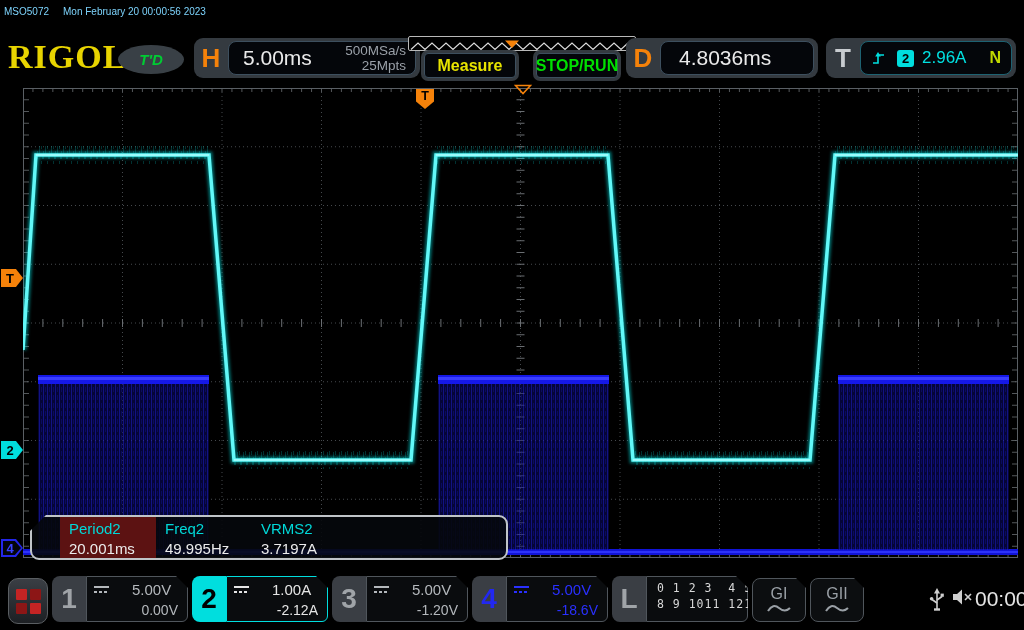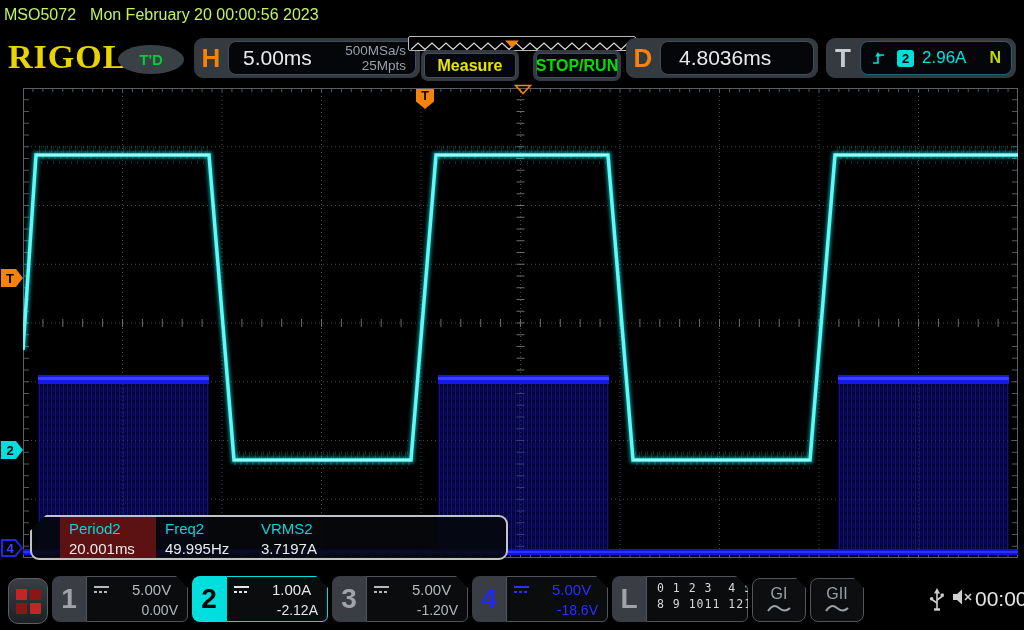--- a/index.html
+++ b/index.html
@@ -1,28 +1,28 @@
 <!DOCTYPE html>
 <html><head>
 <meta charset="utf-8">
 <style>
   html,body{margin:0;padding:0;background:#000;}
   .screen{position:relative;width:1024px;height:630px;background:#000;overflow:hidden;
           font-family:"Liberation Sans",sans-serif;-webkit-font-smoothing:antialiased;}
 
   
-  .topbar{position:absolute;left:4px;top:6px;color:#bef264;font-size:16px;}
+  .topbar{position:absolute;left:4px;top:6px;color:#7dd3fc;font-size:10px;}
   .topbar .model{margin-right:14px;}
 
   
   .logo{position:absolute;left:8px;top:38px;font-family:"Liberation Serif",serif;
         font-weight:bold;font-size:34px;color:#e8d400;letter-spacing:1px;}
   .trigstat{position:absolute;left:118px;top:45px;width:66px;height:29px;background:#394046;
         border-radius:50%;display:flex;align-items:center;justify-content:center;
-        color:#00cc33;font-weight:bold;font-size:15px;}
+        color:#00cc33;font-weight:bold;font-size:15px;font-style:italic;}
   .hgroup{position:absolute;top:38px;height:40px;background:#343a40;border-radius:9px;
         display:flex;align-items:center;}
   .hgroup .glabel{width:34px;text-align:center;font-weight:bold;font-size:26px;}
   .glabel.orange{color:#f5820a;} .glabel.gray{color:#c8ccd0;}
   .gbox{flex:1;height:32px;margin-right:4px;background:#04060a;border:1.5px solid #3d4f5e;
         border-radius:8px;display:flex;align-items:center;}
   .tgroup .gbox{border-color:#1d6272;}
   #h-group{left:194px;width:226px;} #d-group{left:626px;width:192px;} #t-group{left:826px;width:190px;}
   .hval{color:#eaeaea;font-size:21px;padding-left:14px;text-align:right;}
   .hrate{margin-left:auto;text-align:right;color:#9aa0a8;font-size:13.5px;line-height:1.12;padding-right:9px;}

